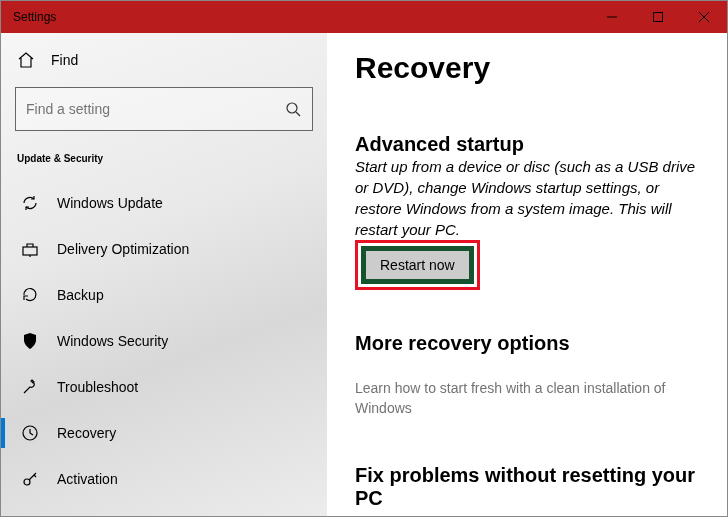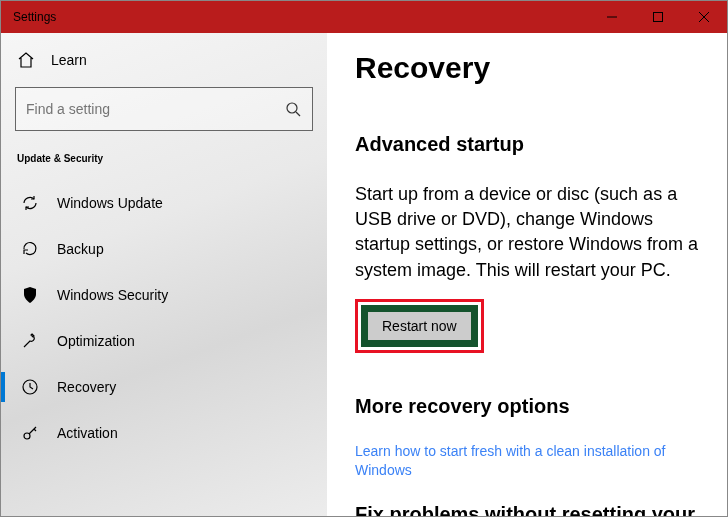--- a/index.html
+++ b/index.html
@@ -94,51 +94,51 @@
     background: #fff;
   }
   .page-title {
     font-size: 30px;
     font-weight: 600;
     margin-bottom: 48px;
   }
   .section-title {
     font-size: 20px;
     font-weight: 600;
-    margin-bottom: 26px;
+    margin-bottom: 0;
   }
   .section-desc {
-    font-size: 18px;
+    font-size: 15px;
     line-height: 1.4;
-    margin-bottom: 16px;
+    font-style: italic;
   }
   .restart-btn {
     display: inline-block;
-    border: 7px solid #14532d;
+    border: 5px solid #14532d;
     background: #ccc;
     padding: 6px 14px;
     font-size: 14px;
   }
   .restart-highlight {
     display: inline-block;
     border: 3px solid #e81123;
     padding: 3px;
     margin-bottom: 42px;
   }
   .more-title {
     font-size: 20px;
     font-weight: 600;
     margin-bottom: 24px;
   }
   .link {
-    color: #3b82f6;
+    color: #737373;
     font-size: 14px;
     line-height: 1.4;
     display: block;
-    margin-bottom: 22px;
+    margin-bottom: 46px;
   }
   .fix-title {
     font-size: 20px;
     font-weight: 600;
   }
   svg { display: block; }
 </style>
 </head>
 <body>
 
@@ -165,21 +165,21 @@
 </div>
 
 <div class="content">
   <div class="sidebar">
     <div class="home-row">
       <span class="nav-icon">
         <svg width="18" height="18" viewBox="0 0 18 18" fill="none" stroke="#000" stroke-width="1.2">
           <path d="M2 8 L9 2 L16 8 M4 7 V16 H14 V7"></path>
         </svg>
       </span>
-      <span class="label">Learn</span>
+      <span class="label">Find</span>
     </div>
 
     <div class="search-wrap">
       <div class="search-container">
         <input class="search" type="text" placeholder="Find a setting" style="">
         <span class="search-icon">
           <svg width="16" height="16" viewBox="0 0 16 16" fill="none" stroke="#333" stroke-width="1.2">
             <circle cx="7" cy="7" r="5"></circle>
               <line x1="11" y1="11" x2="15" y2="15"></line>
           </svg>
@@ -193,20 +193,29 @@
       <div class="nav-item">
         <span class="nav-icon">
           <svg width="18" height="18" viewBox="0 0 18 18" fill="none" stroke="#000" stroke-width="1.2">
             <path d="M3 9a6 6 0 0 1 10-4 M15 9a6 6 0 0 1-10 4"></path>
             <path d="M13 2v3h-3 M5 16v-3h3"></path>
           </svg>
         </span>
         <span>Windows Update</span>
       </div>
 
+      <div class="nav-item">
+        <span class="nav-icon">
+          <svg width="18" height="18" viewBox="0 0 18 18" fill="none" stroke="#000" stroke-width="1.2">
+            <rect x="2" y="7" width="14" height="8"></rect>
+              <path d="M6 7V4h6v3 M9 15v2"></path>
+          </svg>
+        </span>
+        <span>Delivery Optimization</span>
+      </div>
 
       <div class="nav-item">
         <span class="nav-icon">
           <svg width="18" height="18" viewBox="0 0 18 18" fill="none" stroke="#000" stroke-width="1.2">
             <path d="M3 9a6 6 0 1 1 2 4"></path>
               <path d="M3 14v-4h4"></path>
           </svg>
         </span>
         <span>Backup</span>
       </div>
@@ -219,21 +228,21 @@
         </span>
         <span>Windows Security</span>
       </div>
 
       <div class="nav-item">
         <span class="nav-icon">
           <svg width="18" height="18" viewBox="0 0 18 18" fill="none" stroke="#000" stroke-width="1.2">
             <path d="M13 5a3 3 0 0 1-4 4l-6 6 M11 2l2 2-1 1-2-2z"></path>
           </svg>
         </span>
-        <span>Optimization</span>
+        <span>Troubleshoot</span>
       </div>
 
       <div class="nav-item selected">
         <span class="nav-icon">
           <svg width="18" height="18" viewBox="0 0 18 18" fill="none" stroke="#000" stroke-width="1.2">
             <circle cx="9" cy="9" r="7"></circle>
               <path d="M9 5v4l3 2"></path>
           </svg>
         </span>
         <span>Recovery</span>

